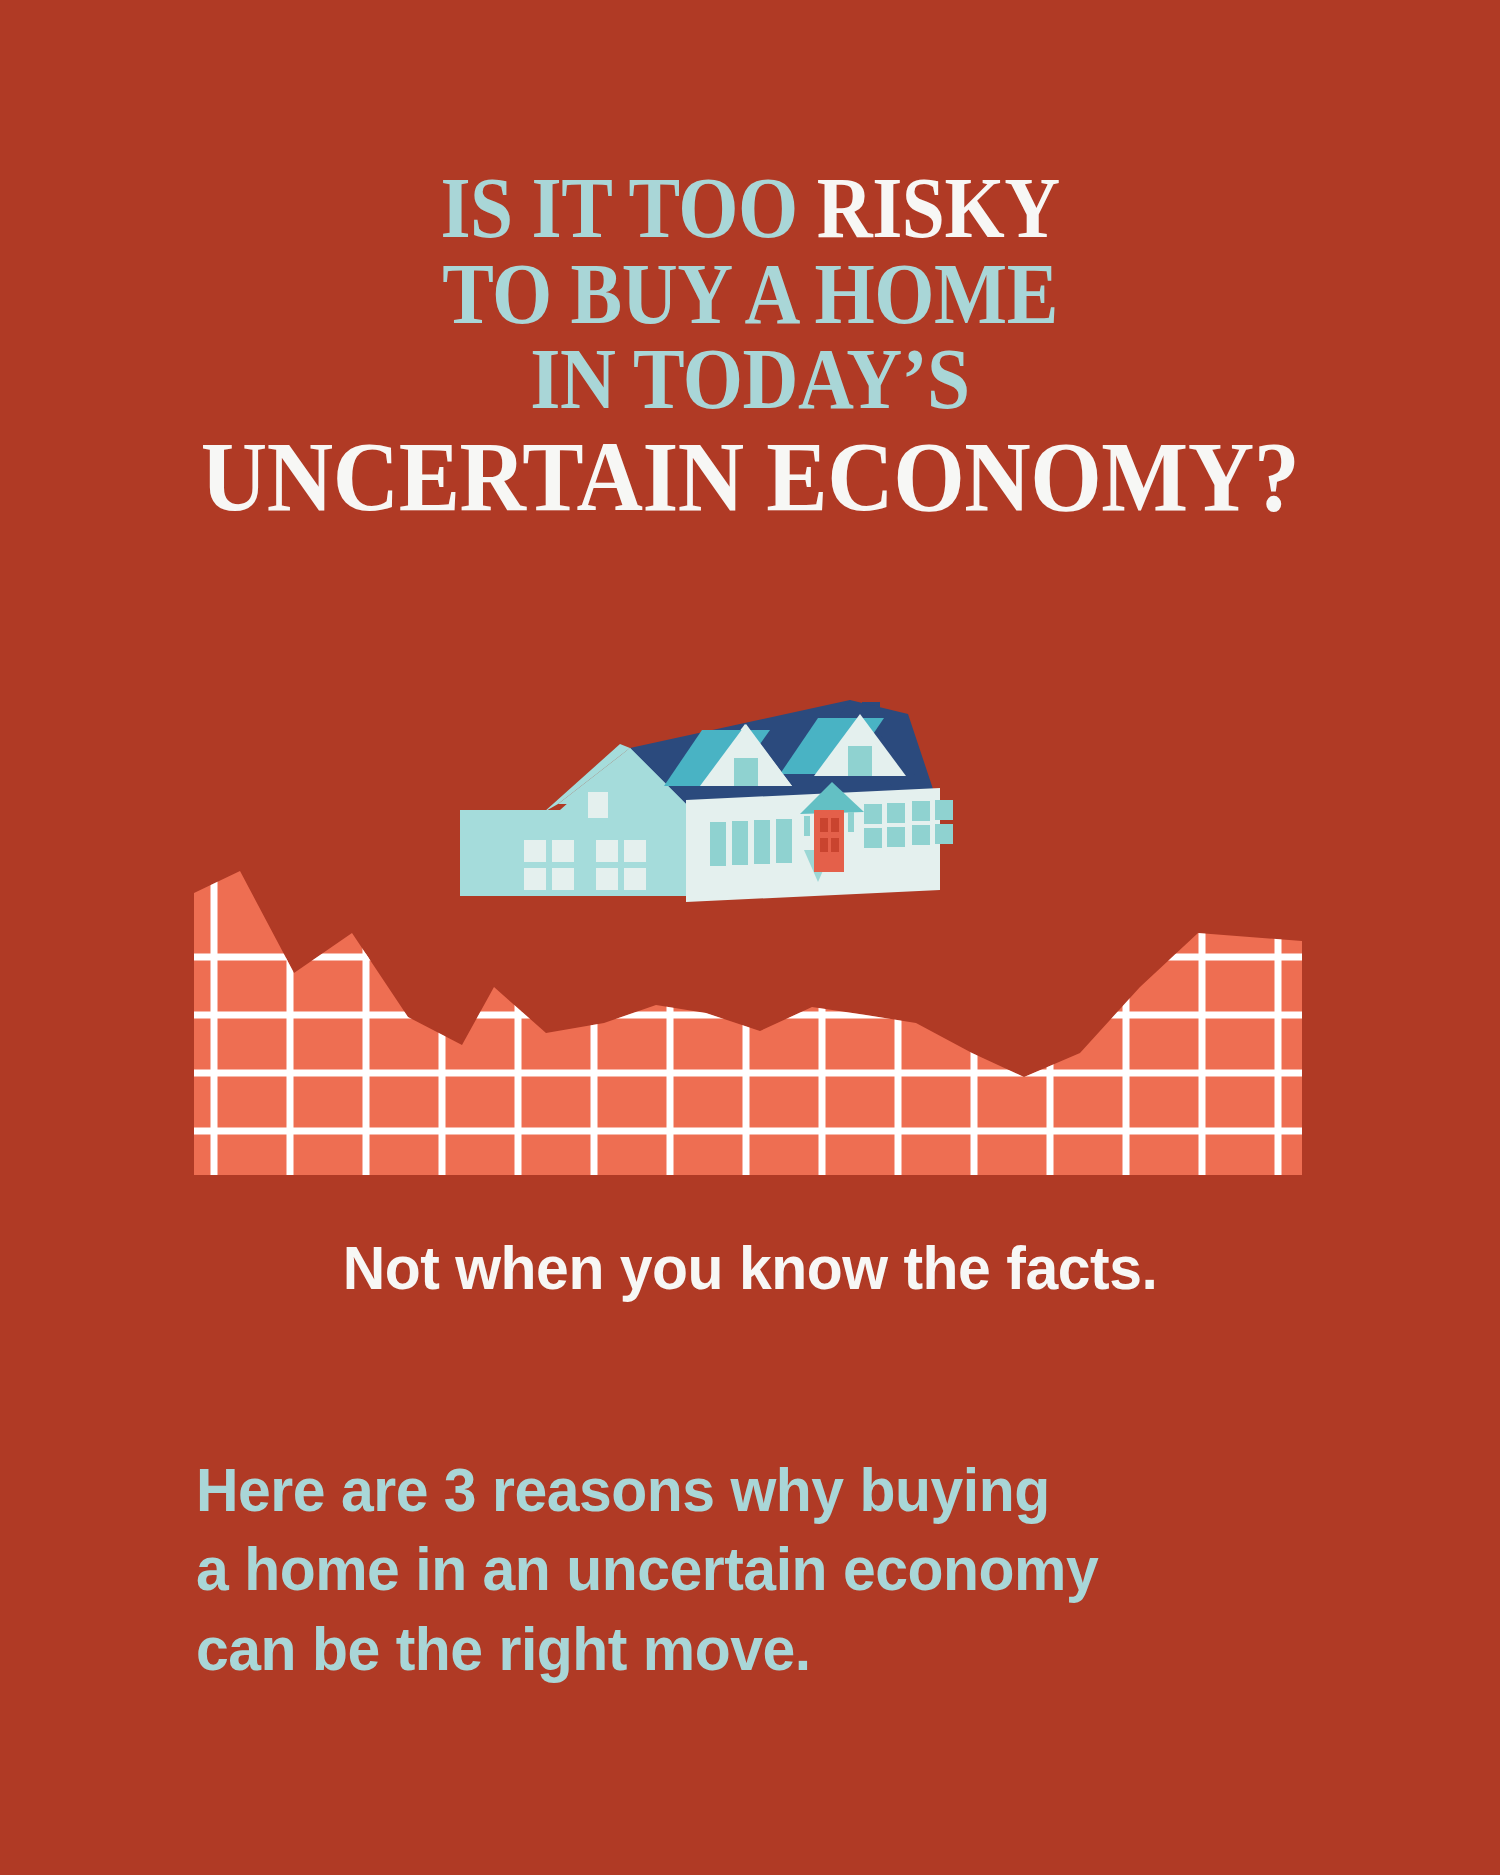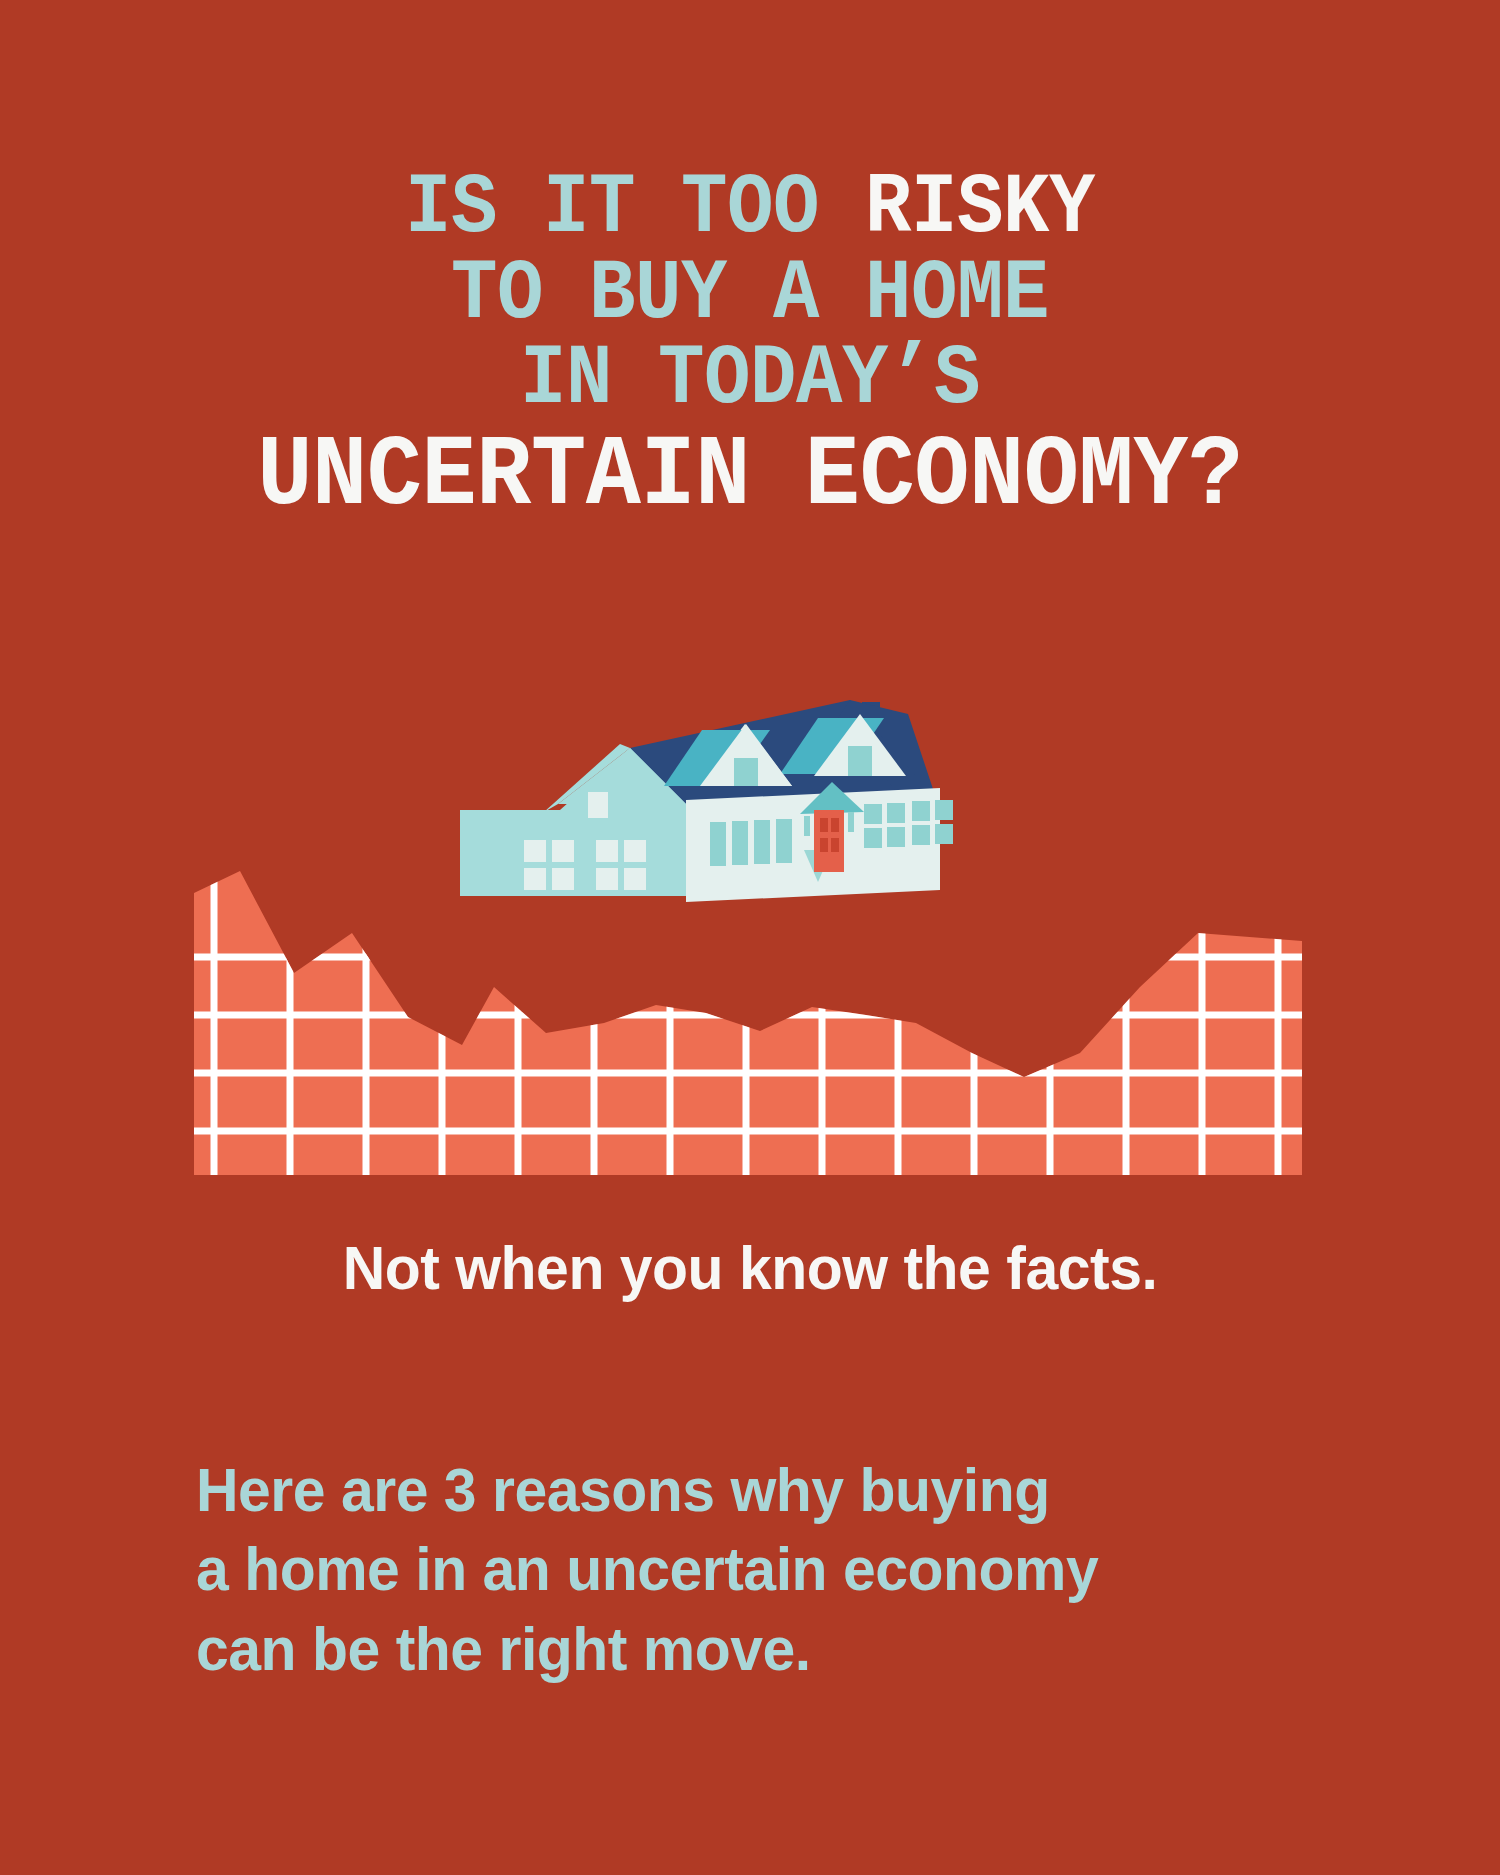--- a/index.html
+++ b/index.html
@@ -9,21 +9,21 @@
     font-family:"Liberation Sans", sans-serif;
     overflow:hidden;
     position:relative;
   }
   .stage{position:absolute;inset:0;}
 
   
   .headline{
     position:absolute;left:0;right:0;top:168px;
     text-align:center;
-    font-family:Liberation Mono, monospace;
+    font-family:Liberation Serif, serif;
     font-weight:bold;
     letter-spacing:-0.5px;
     line-height:0.95;
     user-select:none;
   }
   .hl-line{display:block;white-space:nowrap;}
   .hl1{font-size:86px;transform:scaleX(0.90);}
   .hl2{font-size:86px;transform:scaleX(0.90);margin-top:4px;}
   .hl3{font-size:86px;transform:scaleX(0.90);margin-top:4px;}
   .hl4{font-size:100px;transform:scaleX(0.92);margin-top:8px;}

